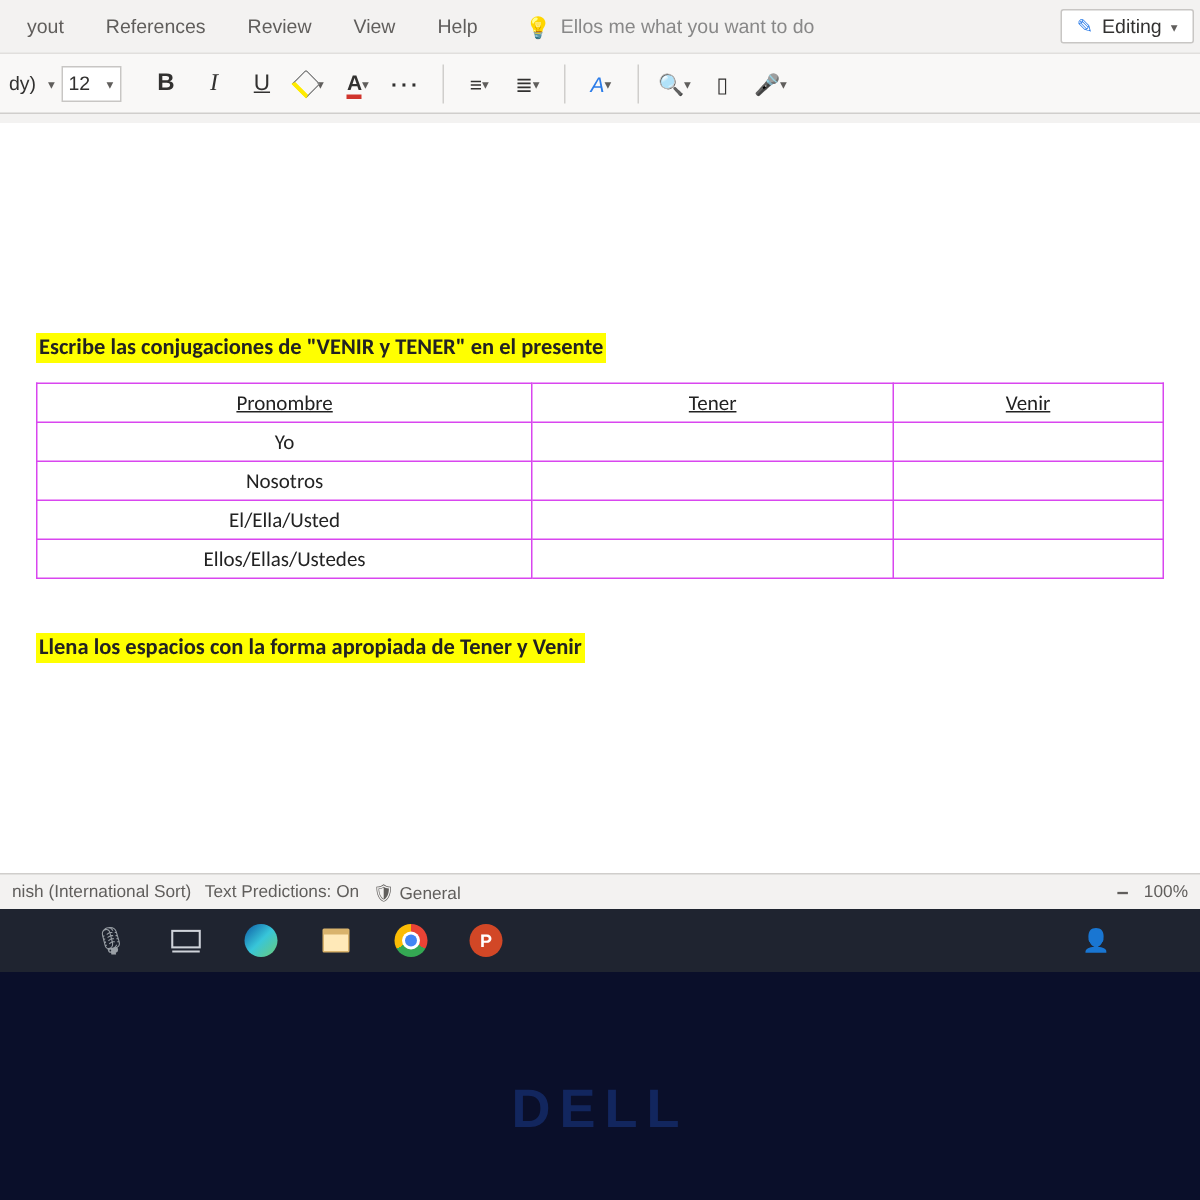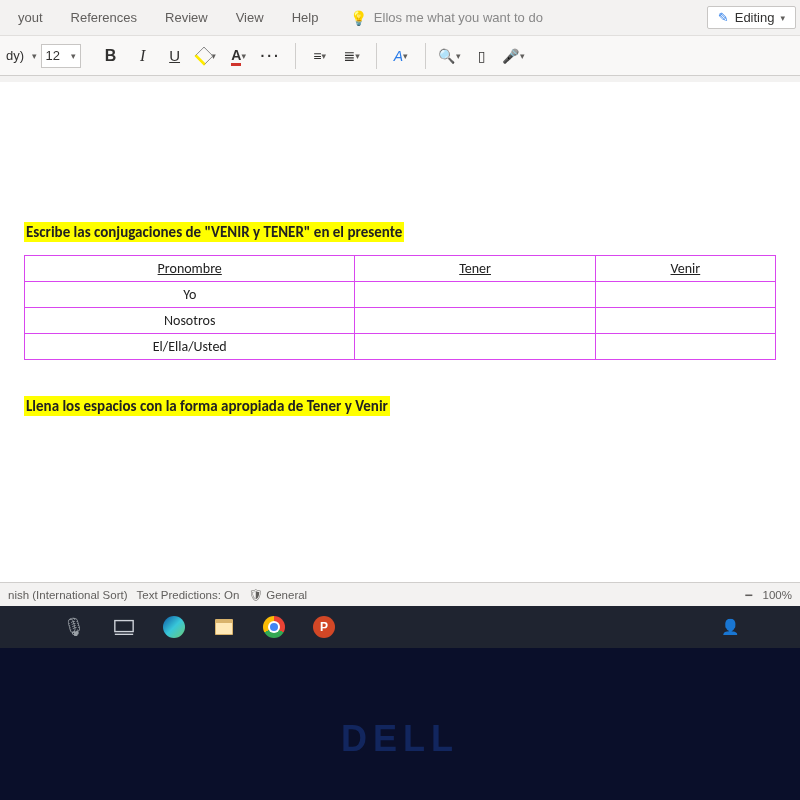--- a/index.html
+++ b/index.html
@@ -307,20 +307,25 @@
         <tr>
           <td>Nosotros</td>
           <td></td>
           <td></td>
         </tr>
         <tr>
           <td>El/Ella/Usted</td>
           <td></td>
           <td></td>
         </tr>
+        <tr>
+          <td>Ellos/Ellas/Ustedes</td>
+          <td></td>
+          <td></td>
+        </tr>
       </tbody>
         </table>
 
       <span class="hl">Llena los espacios con la forma apropiada de Tener y Venir</span>
     </div>
   </div>
 
   <div class="statusbar">
     <span>nish (International Sort)</span>
     <span>Text Predictions: On</span>

